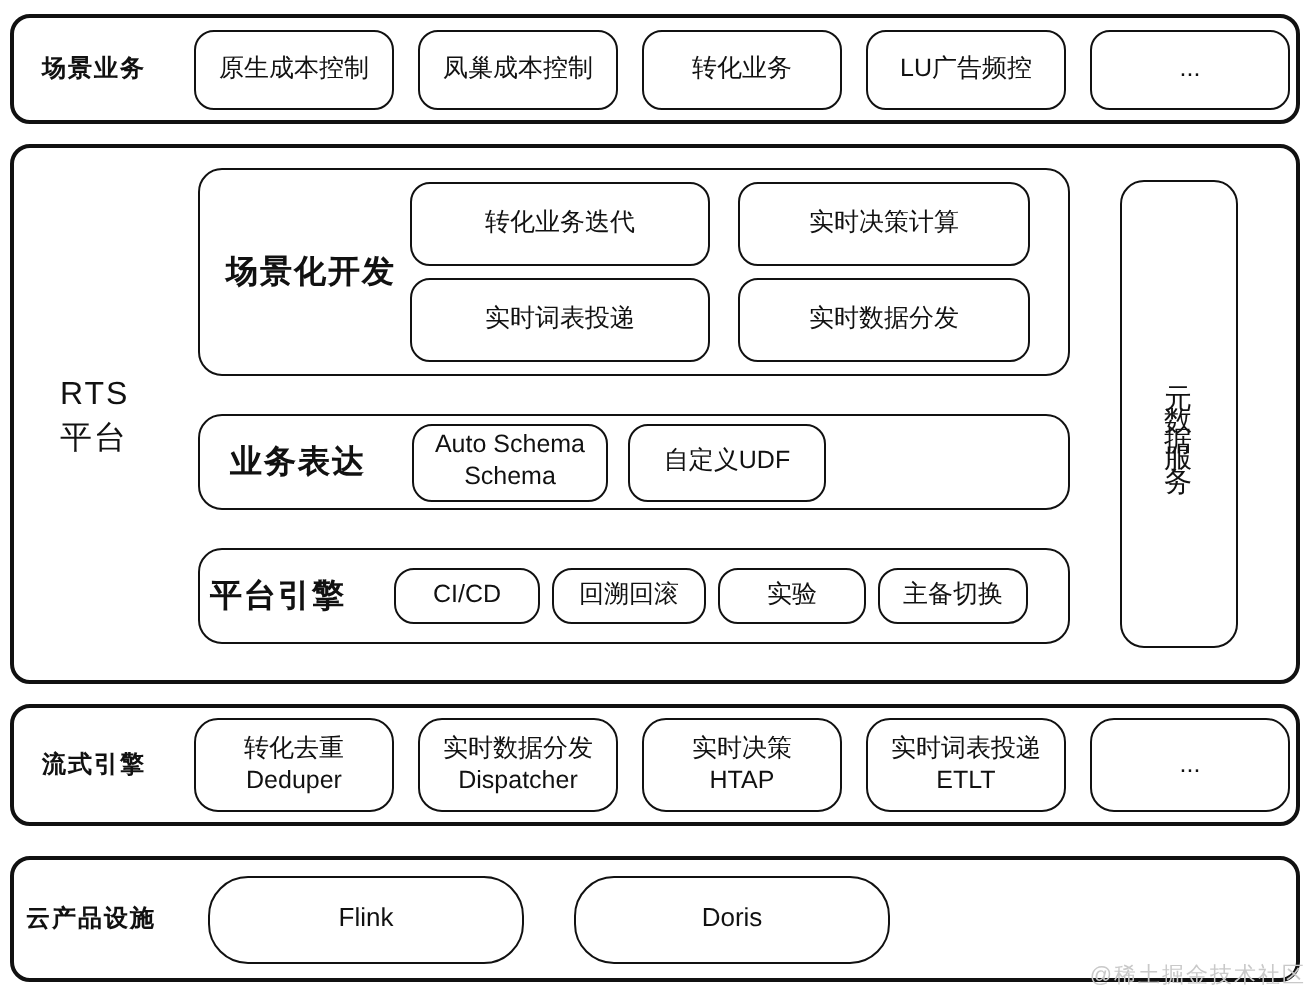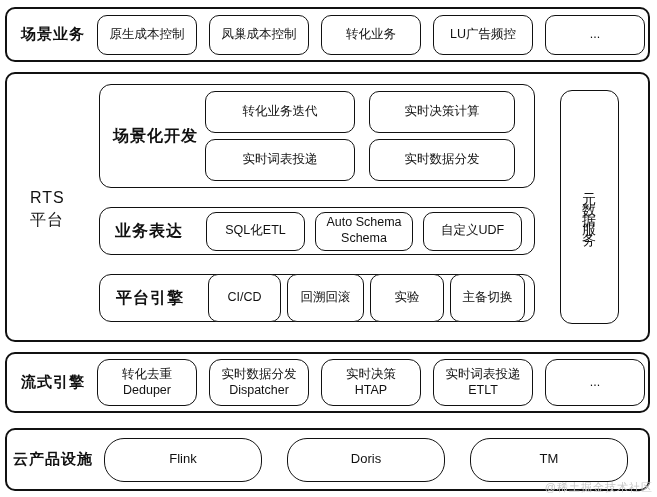--- a/index.html
+++ b/index.html
@@ -22,21 +22,21 @@
   .section{
     position:absolute;
     left:5px;width:645px;
     border:2px solid var(--border,#111);
     border-radius:10px;
     background:var(--background,#fff);
     display:flex;
     align-items:center;
   }
   .sec-label{
-    font-size:15px;
+    font-size:12px;
     font-weight:600;
     letter-spacing:1px;
     white-space:nowrap;
     flex:none;
   }
   .pill{
     border:1.5px solid var(--border,#111);
     border-radius:10px;
     background:var(--background,#fff);
     display:flex;
@@ -80,24 +80,24 @@
     grid-auto-rows:42px;
     gap:6px 14px;
   }
   .group-expr{top:133px;height:48px;padding-left:15px;}
   .group-expr .group-label{width:91px;}
   .row-3{display:flex;gap:10px;align-items:center;}
   .row-3 .pill{height:39px;}
   .pill-sql{width:99px;}
   .pill-schema{width:98px;padding:0 6px;}
   .pill-udf{width:99px;}
-  .group-engine{top:200px;height:48px;padding-left:16px;}
+  .group-engine{top:200px;height:48px;padding-left:5px;}
   .group-engine .group-label{width:92px;}
   .row-4{display:flex;gap:6px;align-items:center;}
-  .row-4 .pill{height:48px;}
+  .row-4 .pill{height:28px;}
   .pill-cicd{width:73px;}
   .pill-exp{width:74px;}
   .pill-rollback{width:77px;}
   .pill-switch{width:75px;}
   .meta-box{
     position:absolute;left:553px;top:16px;
     width:59px;height:234px;
     border:1.5px solid var(--border,#111);
     border-radius:12px;
     background:var(--background,#fff);
@@ -158,21 +158,20 @@
           <div class="pill">转化业务迭代</div>
           <div class="pill">实时决策计算</div>
           <div class="pill">实时词表投递</div>
           <div class="pill">实时数据分发</div>
         </div>
       </div>
 
       <div class="group group-expr">
         <div class="group-label">业务表达</div>
         <div class="row-3">
-          <div class="pill pill-sql">SQL化ETL</div>
           <div class="pill pill-schema">Auto Schema Schema</div>
           <div class="pill pill-udf">自定义UDF</div>
         </div>
       </div>
 
       <div class="group group-engine">
         <div class="group-label">平台引擎</div>
         <div class="row-4">
           <div class="pill pill-cicd">CI/CD</div>
           <div class="pill pill-rollback">回溯回滚</div>
@@ -210,18 +209,17 @@
         <span>...</span>
       </div>
     </div>
   </div>
 
   <div class="section sec-cloud">
     <div class="sec-label">云产品设施</div>
     <div class="row-cloud">
       <div class="pill">Flink</div>
       <div class="pill">Doris</div>
-      <div class="pill">TM</div>
     </div>
   </div>
 
   <div class="watermark">@稀土掘金技术社区</div>
 </div>
 
 </body></html>

